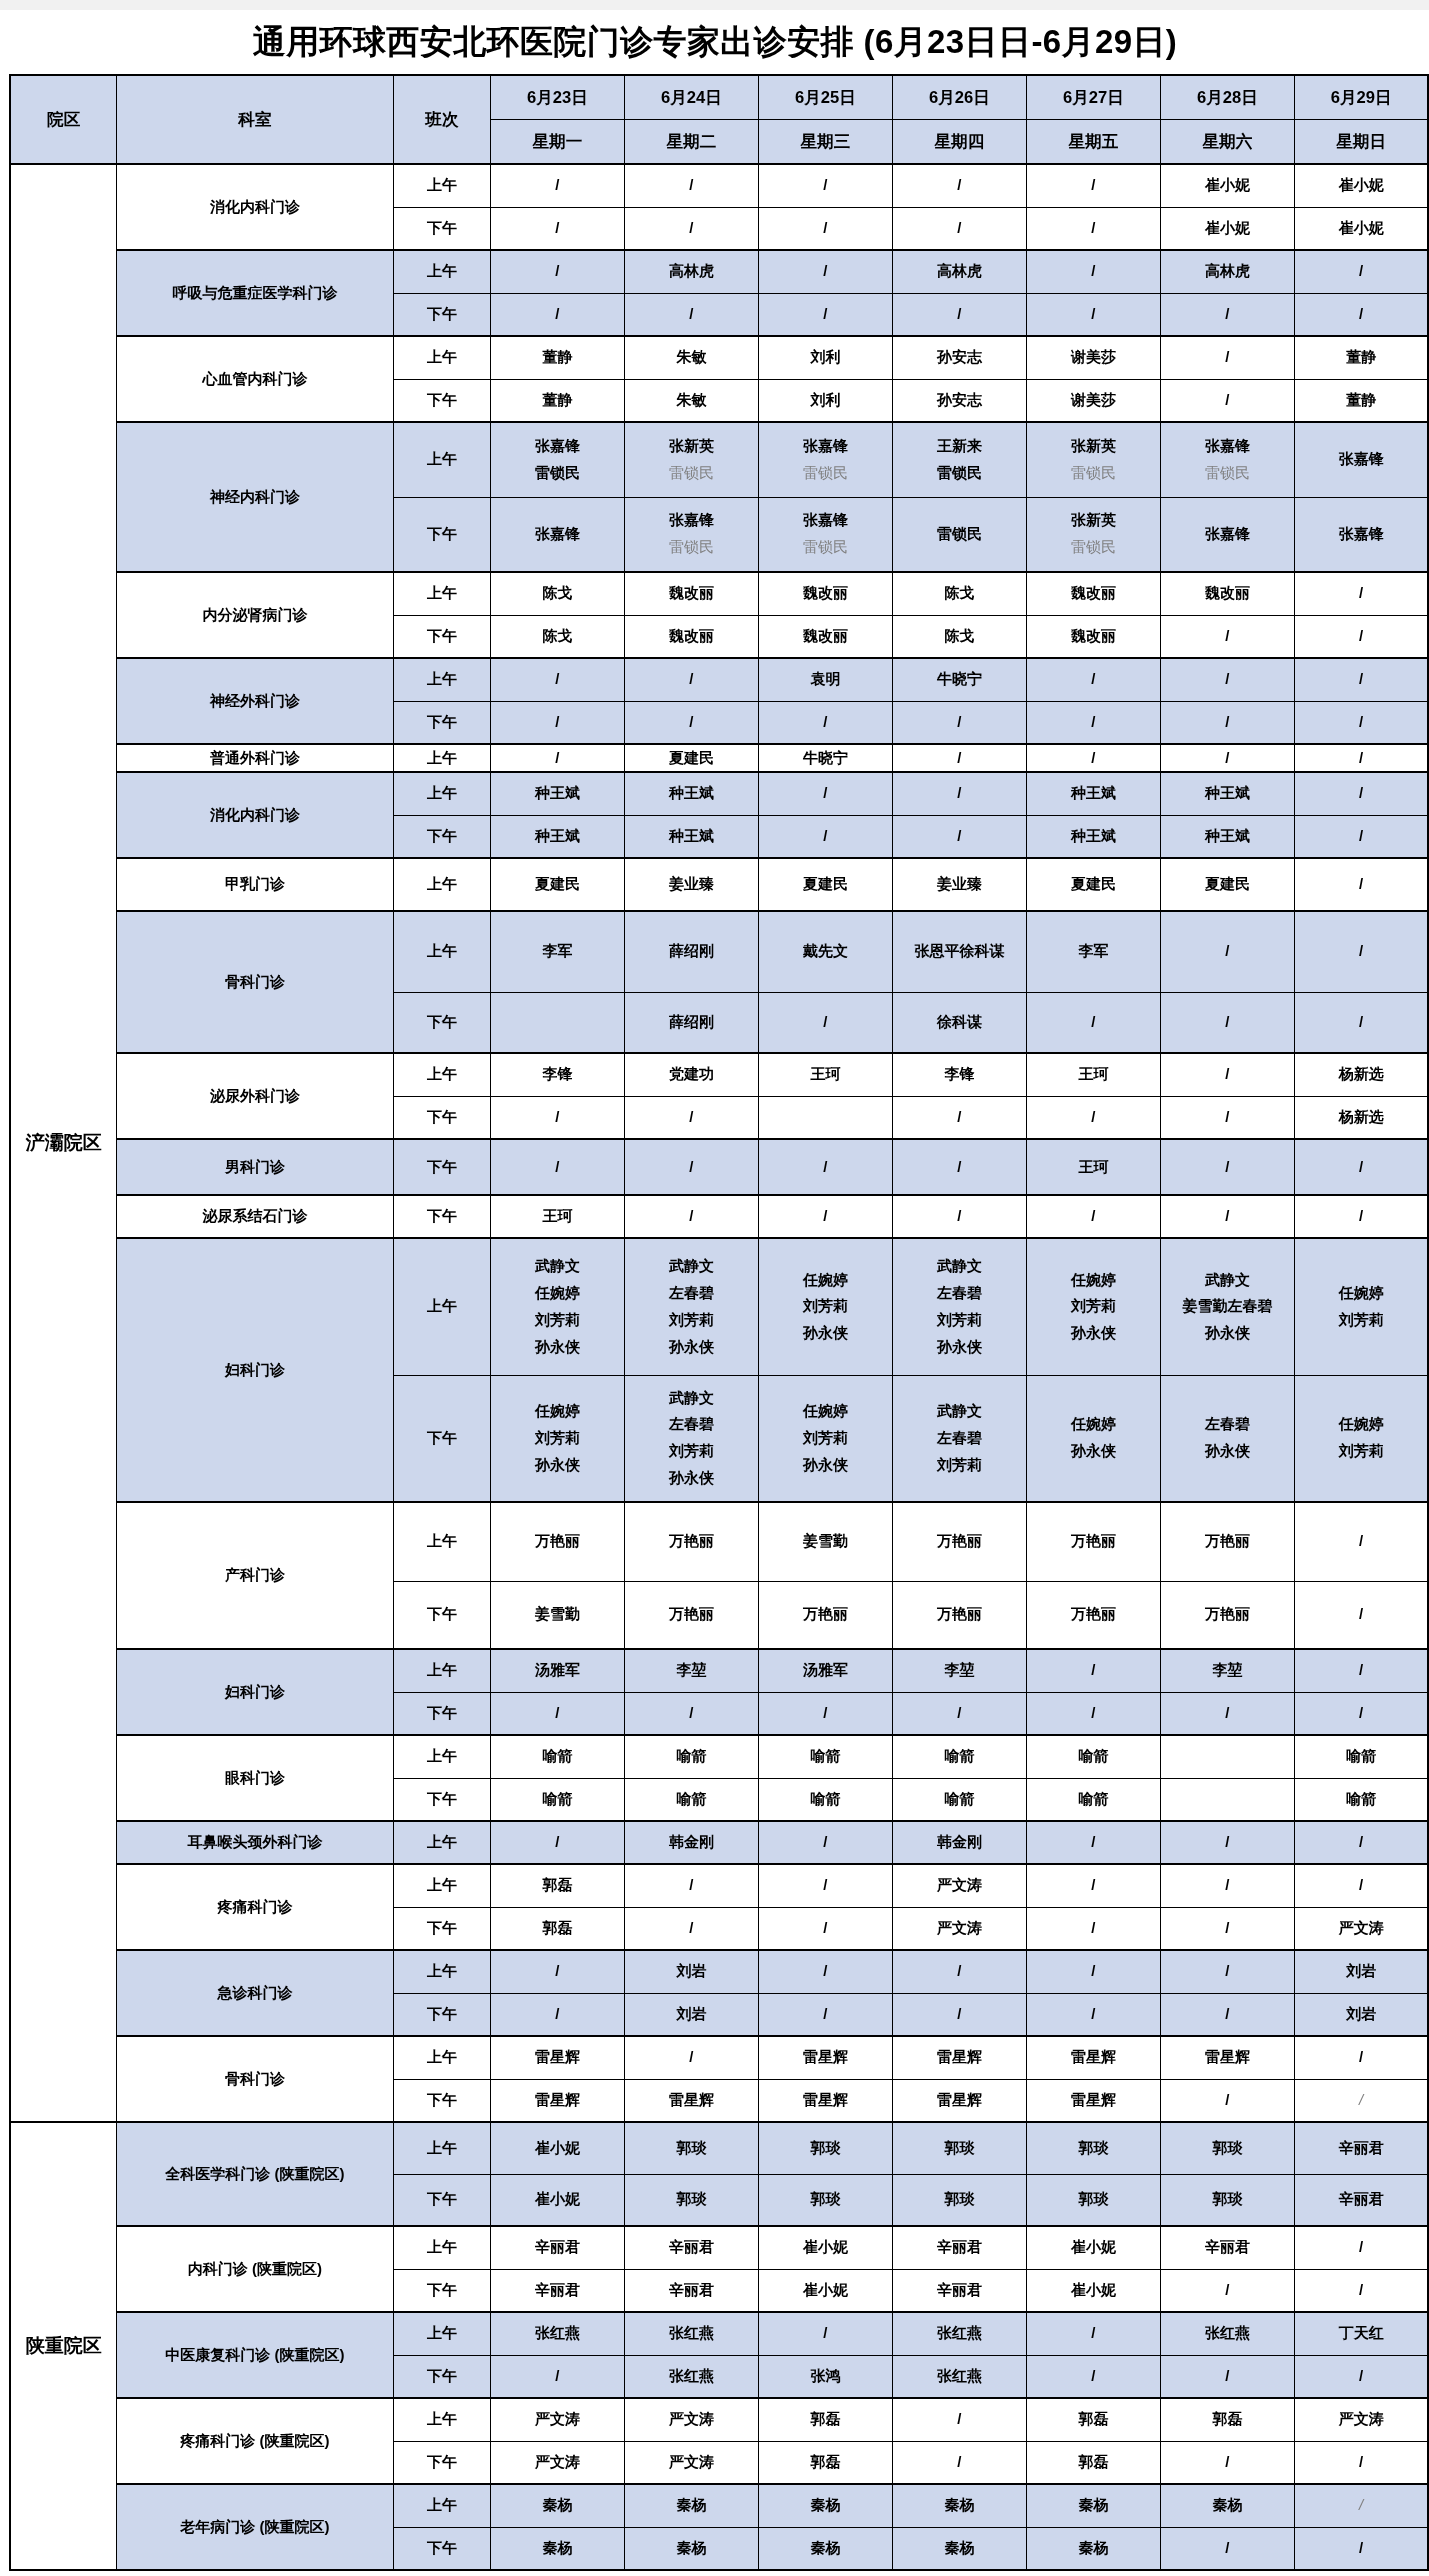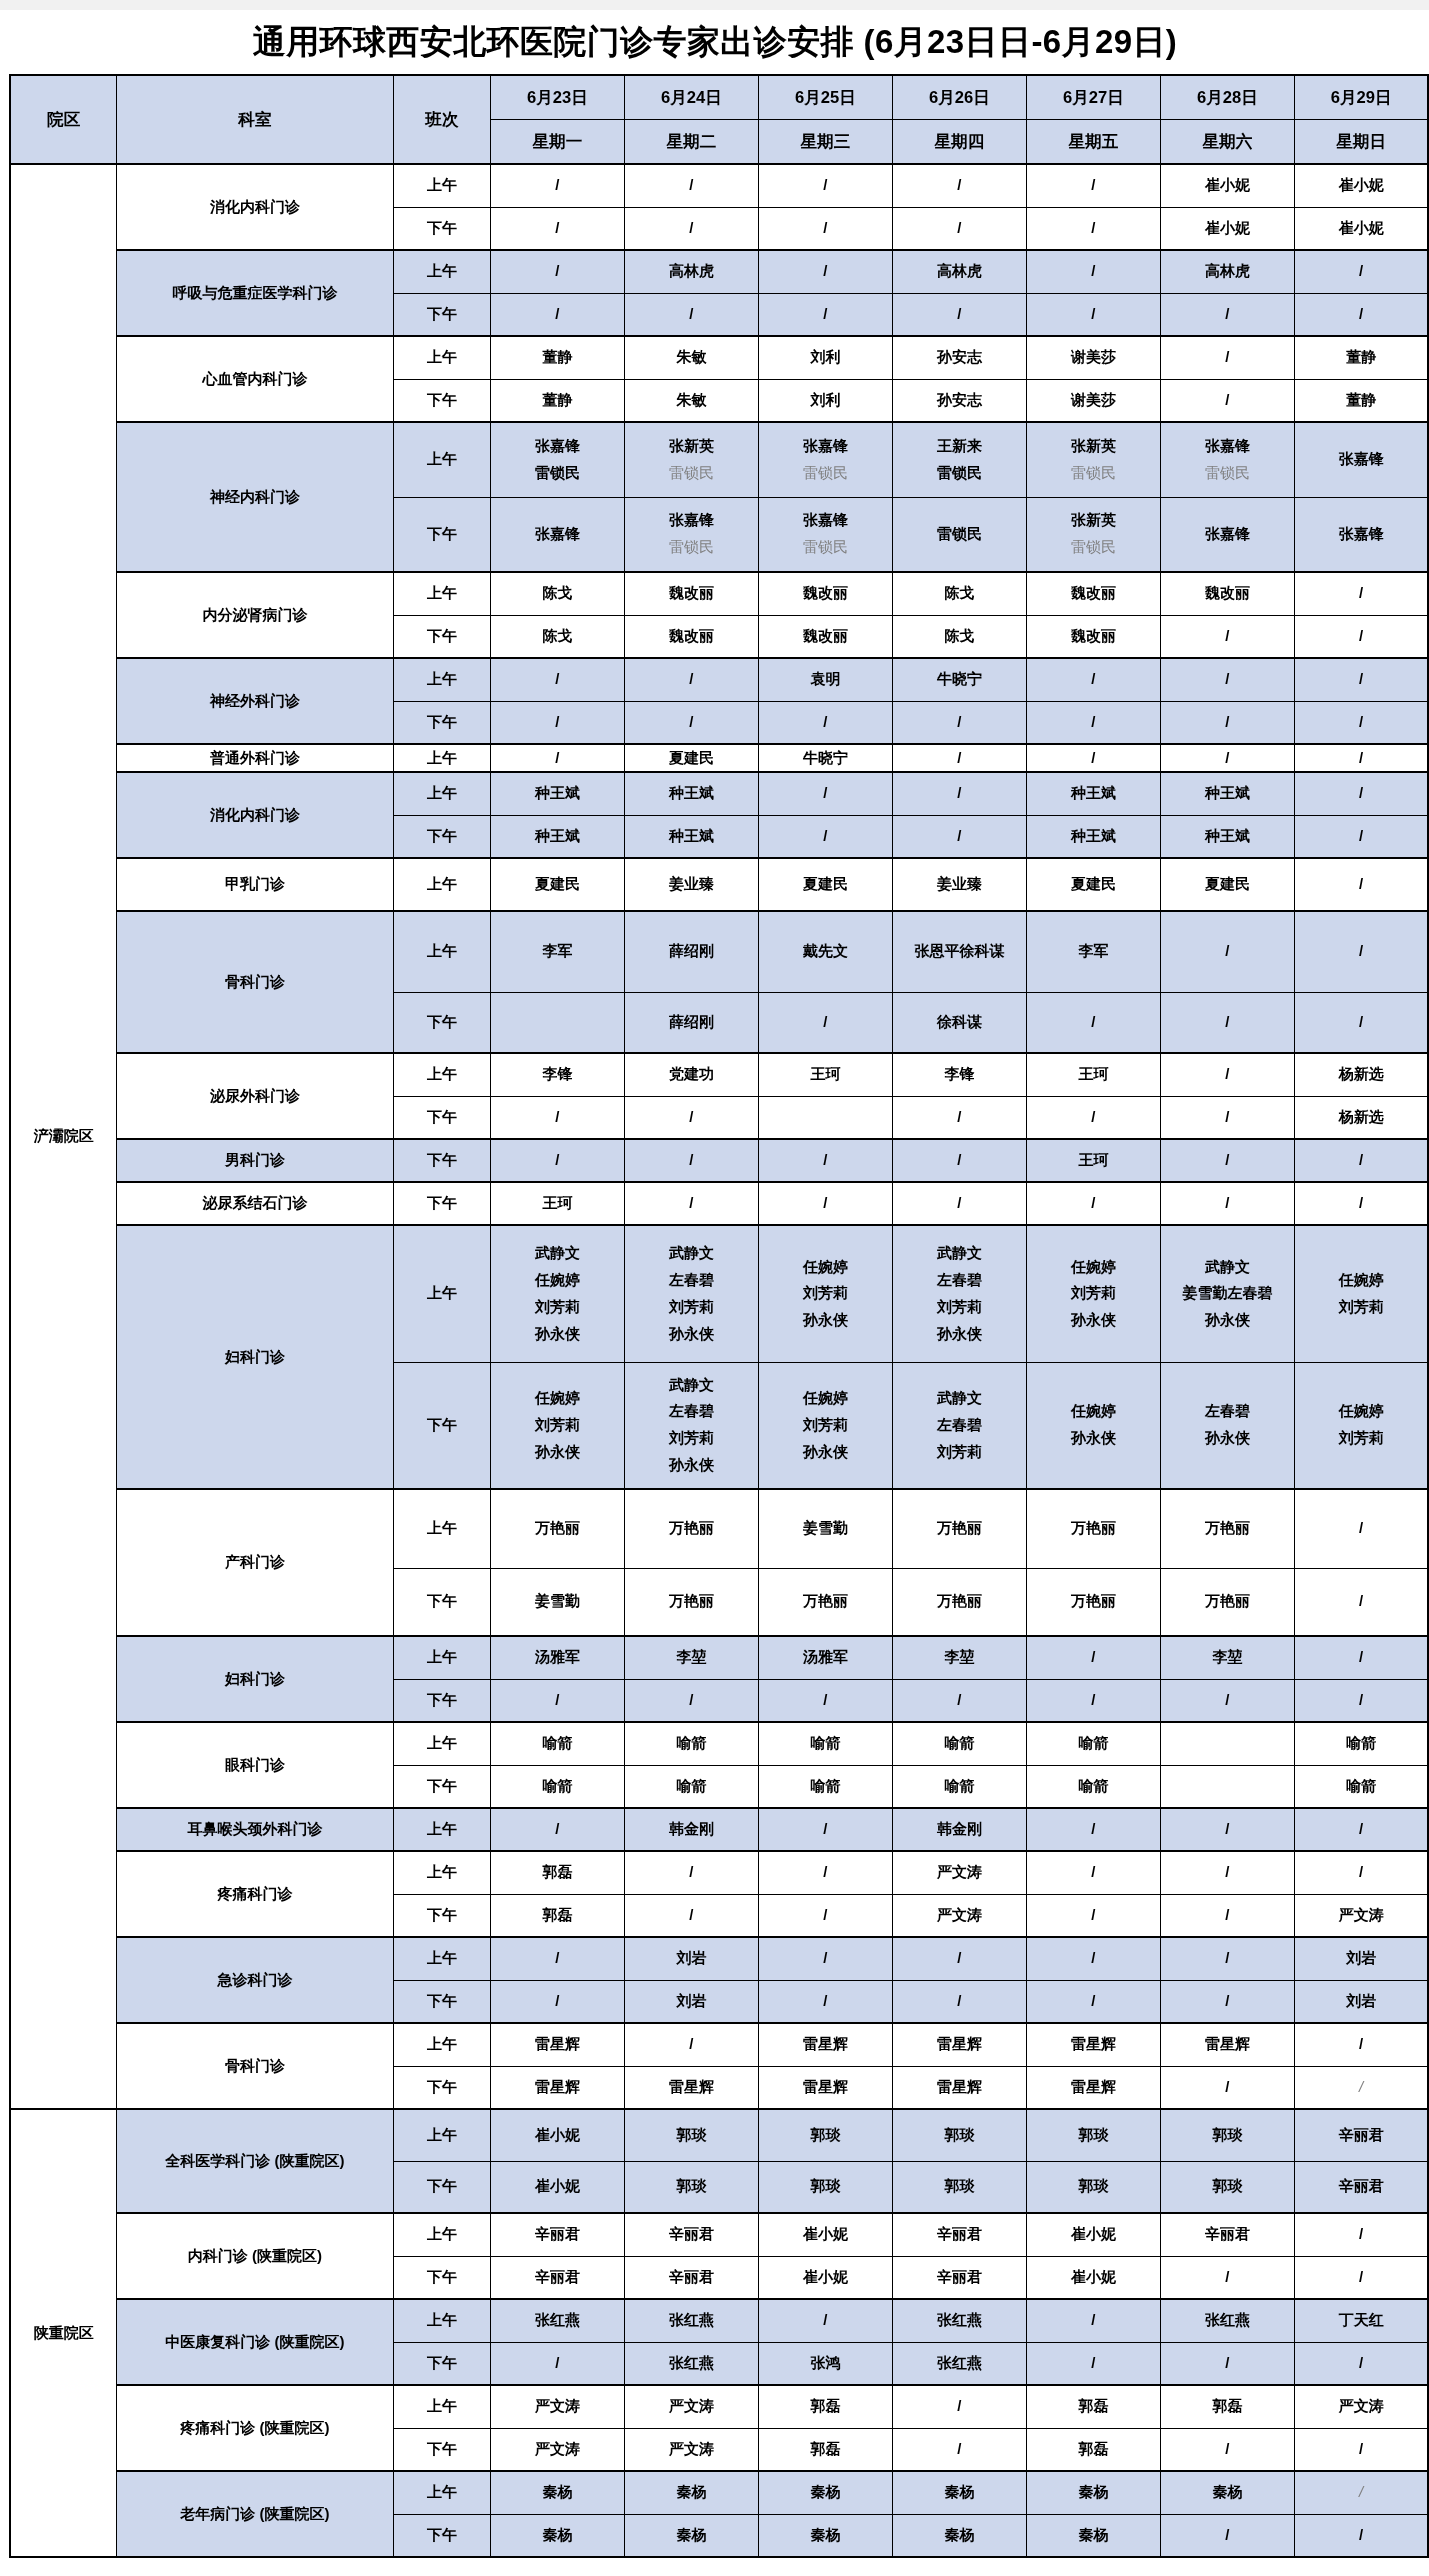--- a/index.html
+++ b/index.html
@@ -21,21 +21,21 @@
   .sched th,.sched td{
     border:1.4px solid #000;text-align:center;vertical-align:middle;padding:0;overflow:hidden;
   }
   .sched thead th{
     background:#cdd7ec;font-size:16.6px;font-weight:700;height:43px;
   }
   .sched td{font-size:15px;font-weight:700;}
   tr.sec-start td{border-top:2.2px solid #000;}
   tr.band td{background:#cdd7ec;}
   tr.plain td{background:#ffffff;}
-  .sched td.campus{background:#ffffff;font-size:15px;font-weight:700;}
+  .sched td.campus{background:#ffffff;font-size:19px;font-weight:700;}
   .sched td.dept{font-weight:700;}
   .wrap{display:flex;flex-direction:column;align-items:center;justify-content:center;gap:10px;min-height:100%;}
   .nm{line-height:1.12;}
   .nm.gray{color:#7f7f7f;font-weight:400;}
   .nm.dim{color:#7f7f7f;font-weight:400;font-style:italic;}
 </style>
 </head>
 <body>
 
 <div class="page">
@@ -849,21 +849,21 @@
             <div class="wrap">
               <div class="nm">/</div>
             </div>
           </td>
           <td class="slot">
             <div class="wrap">
               <div class="nm">杨新选</div>
             </div>
           </td>
         </tr>
-        <tr class="band sec-start" style="height: 43px; margin-top: 32px;">
+        <tr class="band sec-start" style="height: 56px; margin-top: 32px;">
           <td class="dept" rowspan="1">男科门诊</td>
           <td class="shift">下午</td>
           <td class="slot">
             <div class="wrap">
               <div class="nm">/</div>
             </div>
           </td>
           <td class="slot">
             <div class="wrap">
               <div class="nm">/</div>

